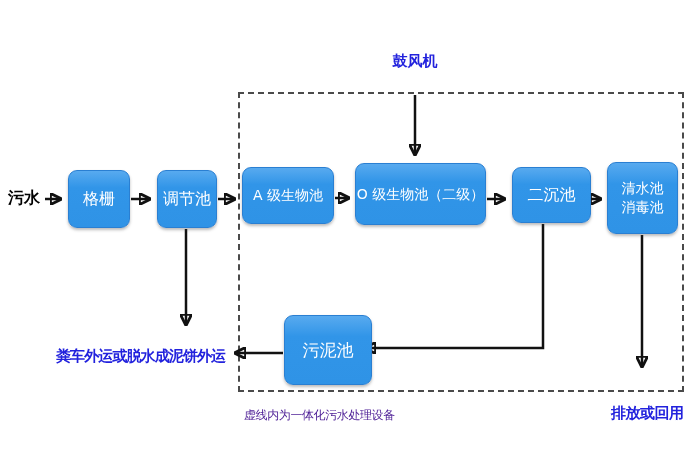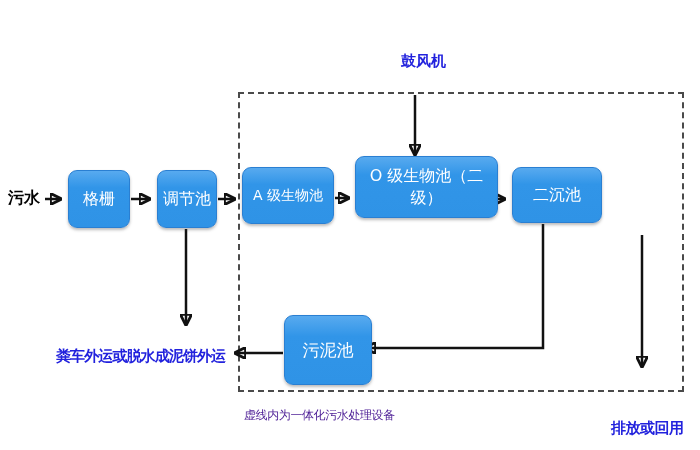--- a/index.html
+++ b/index.html
@@ -30,45 +30,45 @@
     flex-direction:column;
     align-items:center;
     justify-content:center;
     text-align:center;
     line-height:1.35;
   }
   .node span{display:block;}
   .n-grid      {left:68px; top:170px;width:62px; height:58px;font-size:16px;}
   .n-regulating{left:157px;top:170px;width:60px; height:58px;font-size:16px;}
   .n-abio      {left:242px;top:167px;width:92px; height:57px;font-size:14px;}
-  .n-obio      {left:355px;top:156px;width:143px;height:62px;font-size:16px;}
-  .n-sed       {left:512px;top:167px;width:90px; height:56px;font-size:16px;}
+  .n-obio      {left:355px;top:163px;width:131px;height:62px;font-size:14px;}
+  .n-sed       {left:512px;top:167px;width:79px; height:56px;font-size:16px;}
   .n-clear     {left:607px;top:162px;width:71px; height:72px;font-size:14px;}
   .n-sludge    {left:284px;top:315px;width:88px; height:70px;font-size:17px;}
   
   .ann{position:absolute;white-space:nowrap;}
   .ann-source{
     left:2px;top:188px;width:44px;text-align:center;
     font-size:16px;font-weight:bold;color:#000000;
   }
   .ann-blower{
-    left:384px;top:52px;width:62px;text-align:right;
+    left:384px;top:52px;width:62px;text-align:center;
     font-size:15px;font-weight:bold;color:#2222dd;
   }
   .ann-sludge-out{
     left:56px;top:347px;
     font-size:15px;font-weight:bold;color:#2222dd;letter-spacing:-0.9px;
   }
   .ann-caption{
     left:244px;top:407px;
     font-size:12px;color:#4c1d95;letter-spacing:-0.4px;
   }
   .ann-discharge{
     left:611px;top:404px;
-    font-size:15px;font-weight:bold;color:#2222dd;letter-spacing:-0.5px;margin-top:15px;
+    font-size:15px;font-weight:bold;color:#2222dd;letter-spacing:-0.5px;
   }
   
   svg.arrows{position:absolute;left:0;top:0;width:700px;height:450px;pointer-events:none;}
   svg.arrows path{stroke:#111111;stroke-width:2.5;fill:none;}
 </style>
 </head>
 <body>
 
 <div id="canvas">
 
@@ -107,17 +107,21 @@
   </div>
   <div class="node n-abio">
     <span>A 级生物池</span>
   </div>
   <div class="node n-obio">
     <span>O 级生物池（二级）</span>
   </div>
   <div class="node n-sed">
     <span>二沉池</span>
   </div>
+  <div class="node n-clear">
+    <span>清水池</span>
+    <span>消毒池</span>
+  </div>
   <div class="node n-sludge">
     <span>污泥池</span>
   </div>
 
 </div>
 
 </body></html>

